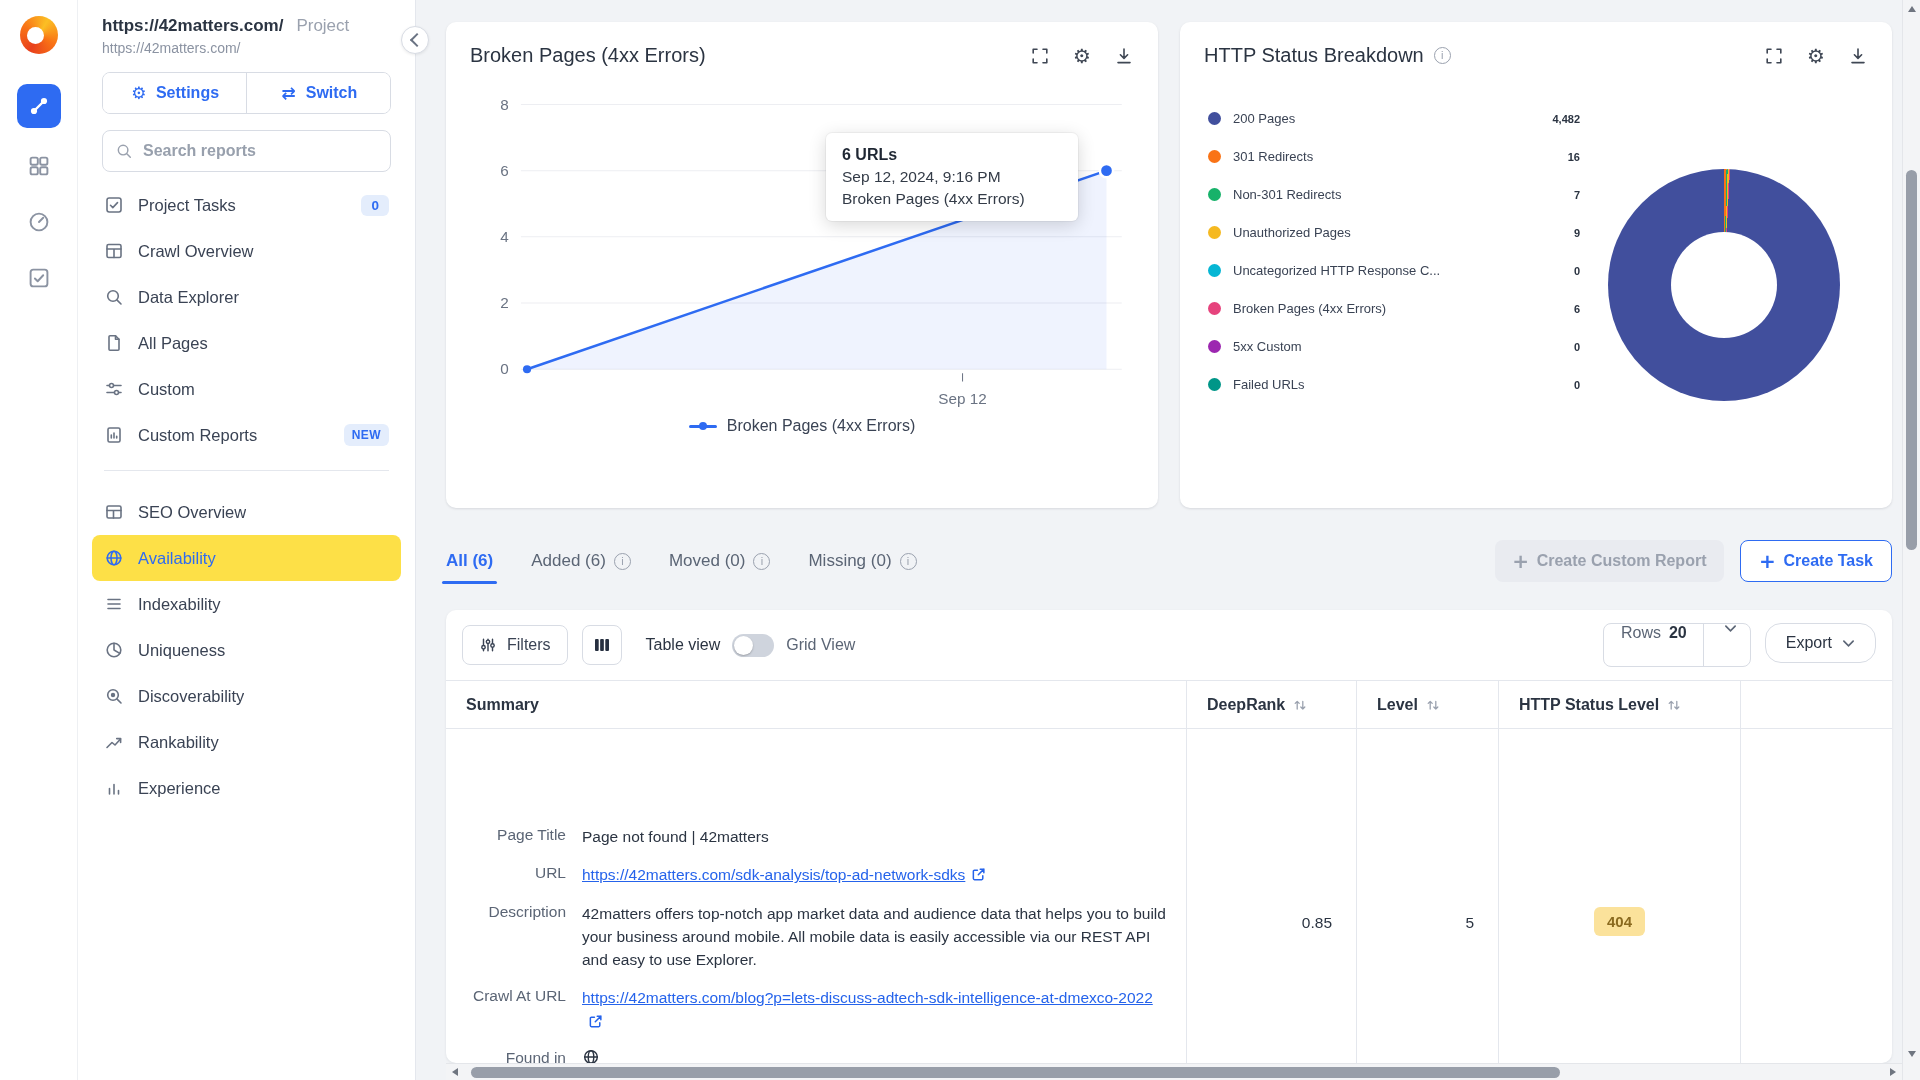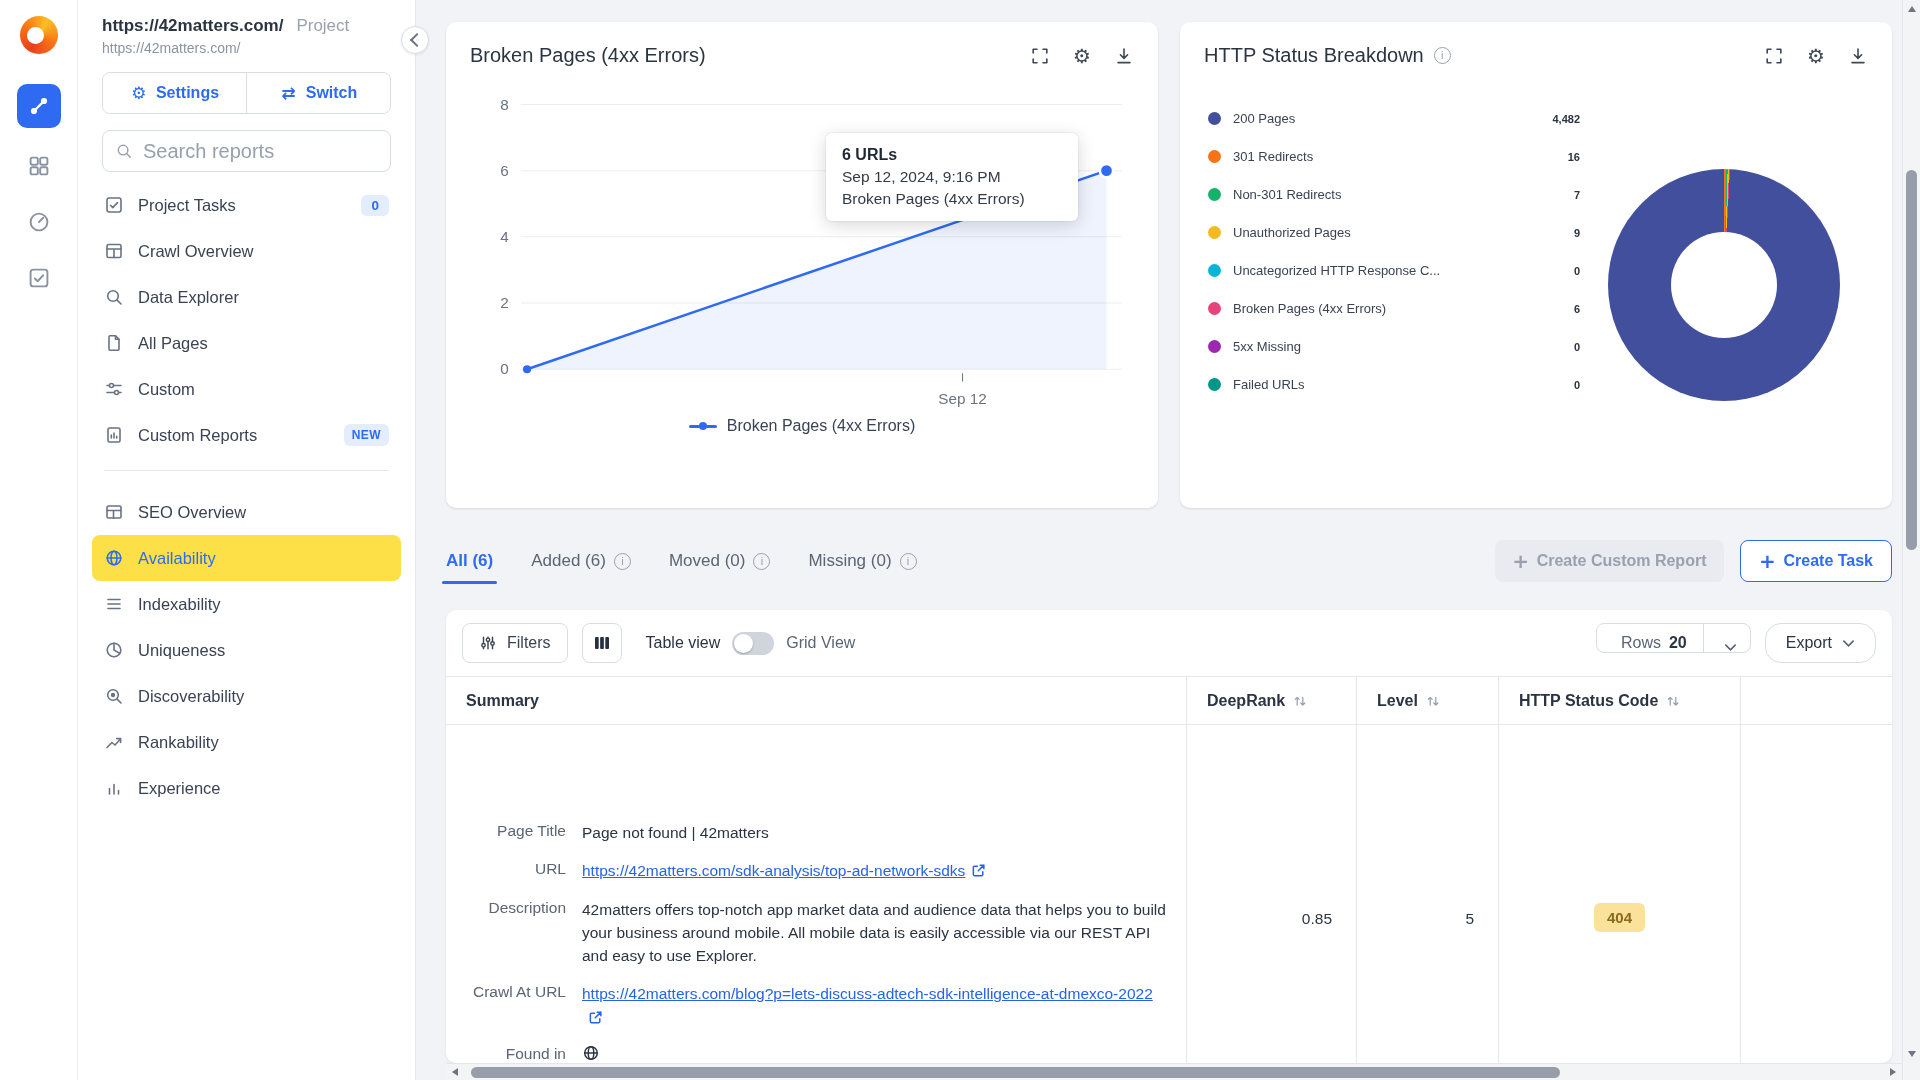--- a/index.html
+++ b/index.html
@@ -31,21 +31,21 @@
   .collapse-btn::before{ content:""; width:8px; height:8px; border-left:2px solid #6a7383; border-bottom:2px solid #6a7383; transform:rotate(45deg); margin-left:3px; }
   .proj-header{ padding:0 24px; }
   .proj-title{ font-size:17px; font-weight:700; color:#2b3442; white-space:nowrap; overflow:hidden; }
   .pt-suffix{ color:#9aa1ae; font-weight:400; margin-left:13px; }
   .proj-url{ font-size:14px; color:#8b93a2; margin-top:4px; white-space:nowrap; overflow:hidden; }
   .proj-actions{ display:flex; margin:16px 24px 0; border:1px solid var(--border2); border-radius:8px; overflow:hidden; }
   .proj-btn{ flex:1; height:40px; display:flex; align-items:center; justify-content:center; gap:8px; color:var(--blue); font-size:16px; font-weight:600; background:#fff; border:none; cursor:pointer; font-family:inherit; }
   .proj-btn + .proj-btn{ border-left:1px solid var(--border2); }
   .search-box{ margin:16px 24px 4px; height:42px; border:1px solid var(--border2); border-radius:8px; display:flex; align-items:center; gap:10px; padding:0 12px; background:#fff; }
   .search-box .icon{ color:#9aa1ae; }
-  .search-box input{ border:none; outline:none; flex:1; min-width:0; font-size:20px; color:var(--dark); font-family:inherit; background:transparent; }
+  .search-box input{ border:none; outline:none; flex:1; min-width:0; font-size:16px; color:var(--dark); font-family:inherit; background:transparent;font-weight:bold; }
   .search-box input::placeholder{ color:#98a0ad; }
   .menu{ padding:6px 14px 0; }
   .menu-item{ display:flex; align-items:center; gap:14px; height:46px; padding:0 12px; border-radius:8px; color:#3a4354; font-size:16.5px; cursor:pointer; }
   .menu-item .icon{ color:#6a7383; }
   .menu-item.active{ background:#fde047; color:var(--blue); }
   .menu-item.active .icon{ color:var(--blue); }
   .menu-label{ white-space:nowrap; overflow:hidden; text-overflow:ellipsis; }
   .menu-badge{ margin-left:auto; background:#e4edfc; color:var(--blue); font-size:13.5px; font-weight:600; padding:3px 10px; border-radius:6px; }
   .menu-badge.new{ font-size:12px; letter-spacing:.4px; padding:4px 8px; }
   .menu-divider{ height:1px; background:var(--border); margin:12px 26px; }
@@ -101,21 +101,21 @@
   .tool-group{ display:flex; align-items:center; border:1px solid var(--border2); border-radius:8px; height:40px; }
   .filters-btn{ gap:10px; padding:0 16px; color:#3a4354; font-size:16px; cursor:pointer; }
   .filters-btn .icon{ width:18px; height:18px; }
   .cols-btn{ width:40px; height:40px; border:1px solid var(--border2); border-radius:8px; display:flex; align-items:center; justify-content:center; cursor:pointer; color:#273040; }
   .view-toggle{ display:flex; align-items:center; gap:12px; margin-left:10px; font-size:16px; }
   .toggle-label{ color:#2b3442; }
   .toggle-label.inactive{ color:#5b6575; }
   .toggle{ width:42px; height:23px; border-radius:12px; background:#cfd4dd; position:relative; cursor:pointer; }
   .toggle::after{ content:""; position:absolute; top:2px; left:2px; width:19px; height:19px; border-radius:50%; background:#fff; box-shadow:0 1px 2px rgba(0,0,0,.25); }
   .toolbar-right{ margin-left:auto; display:flex; gap:14px; }
-  .rows-select{ display:flex; align-items:flex-end; gap:8px; border:1px solid var(--border2); border-radius:8px; height:30px; padding-left:24px; font-size:16px; color:#5b6575; cursor:pointer; }
+  .rows-select{ display:flex; align-items:flex-start; gap:8px; border:1px solid var(--border2); border-radius:8px; height:44px; padding-left:17px; font-size:16px; color:#5b6575; cursor:pointer; }
   .rows-select b{ color:#2b3442; font-weight:600; }
   .rows-sep{ width:1px; align-self:stretch; background:var(--border2); margin-left:8px; }
   .rows-chev{ width:38px; display:flex; align-items:center; justify-content:center; color:#5b6575; }
   .rows-chev svg{ width:13px; height:9px; }
   .export-btn{ display:flex; align-items:center; gap:10px; border:1px solid var(--border2); border-radius:16px; height:40px; padding:0 20px; font-size:16px; color:#2b3442; cursor:pointer; }
   .export-btn .chev{ color:#5b6575; }
 
   .table-head{ display:grid; grid-template-columns:740px 170px 142px 242px 1fr; border-top:1px solid var(--border); border-bottom:1px solid var(--border); }
   .th{ display:flex; align-items:center; gap:8px; height:47px; padding:0 20px; font-size:16px; font-weight:600; color:#2b3442; }
   .th + .th{ border-left:1px solid var(--border); }
@@ -450,21 +450,21 @@
                 <span class="legend-label">Uncategorized HTTP Response C...</span>
                 <span class="legend-value">0</span>
               </div>
               <div class="legend-row">
                 <span class="legend-dot" style="background: rgb(230, 67, 125);"></span>
                 <span class="legend-label">Broken Pages (4xx Errors)</span>
                 <span class="legend-value">6</span>
               </div>
               <div class="legend-row">
                 <span class="legend-dot" style="background: rgb(156, 39, 176);"></span>
-                <span class="legend-label">5xx Missing</span>
+                <span class="legend-label">5xx Custom</span>
                 <span class="legend-value">0</span>
               </div>
               <div class="legend-row">
                 <span class="legend-dot" style="background: rgb(0, 150, 136);"></span>
                 <span class="legend-label">Failed URLs</span>
                 <span class="legend-value">0</span>
               </div>
             </div>
           <div class="donut-wrap">
             <div class="donut" id="donut" style="background: conic-gradient(from 3deg, rgb(65, 79, 157) 0deg, rgb(65, 79, 157) 356.973deg, rgb(249, 115, 22) 356.973deg, rgb(249, 115, 22) 358.248deg, rgb(23, 178, 106) 358.248deg, rgb(23, 178, 106) 358.805deg, rgb(245, 185, 33) 358.805deg, rgb(245, 185, 33) 359.522deg, rgb(230, 67, 125) 359.522deg, rgb(230, 67, 125) 360deg);"></div>
@@ -573,21 +573,21 @@
           <div class="th">
             <span>Level</span>
             <span class="icon sort-ic">
               <svg viewBox="0 0 14 14" fill="none" stroke="currentColor" stroke-width="1.3" stroke-linecap="round" stroke-linejoin="round">
                 <path d="M4.2 11V3.4M2.2 5.4l2-2 2 2"></path>
                 <path d="M9.8 3.4V11M7.8 9l2 2 2-2"></path>
               </svg>
             </span>
           </div>
           <div class="th">
-            <span>HTTP Status Code</span>
+            <span>HTTP Status Level</span>
             <span class="icon sort-ic">
               <svg viewBox="0 0 14 14" fill="none" stroke="currentColor" stroke-width="1.3" stroke-linecap="round" stroke-linejoin="round">
                 <path d="M4.2 11V3.4M2.2 5.4l2-2 2 2"></path>
                 <path d="M9.8 3.4V11M7.8 9l2 2 2-2"></path>
               </svg>
             </span>
           </div>
           <div class="th">
             <span></span>
           </div>

